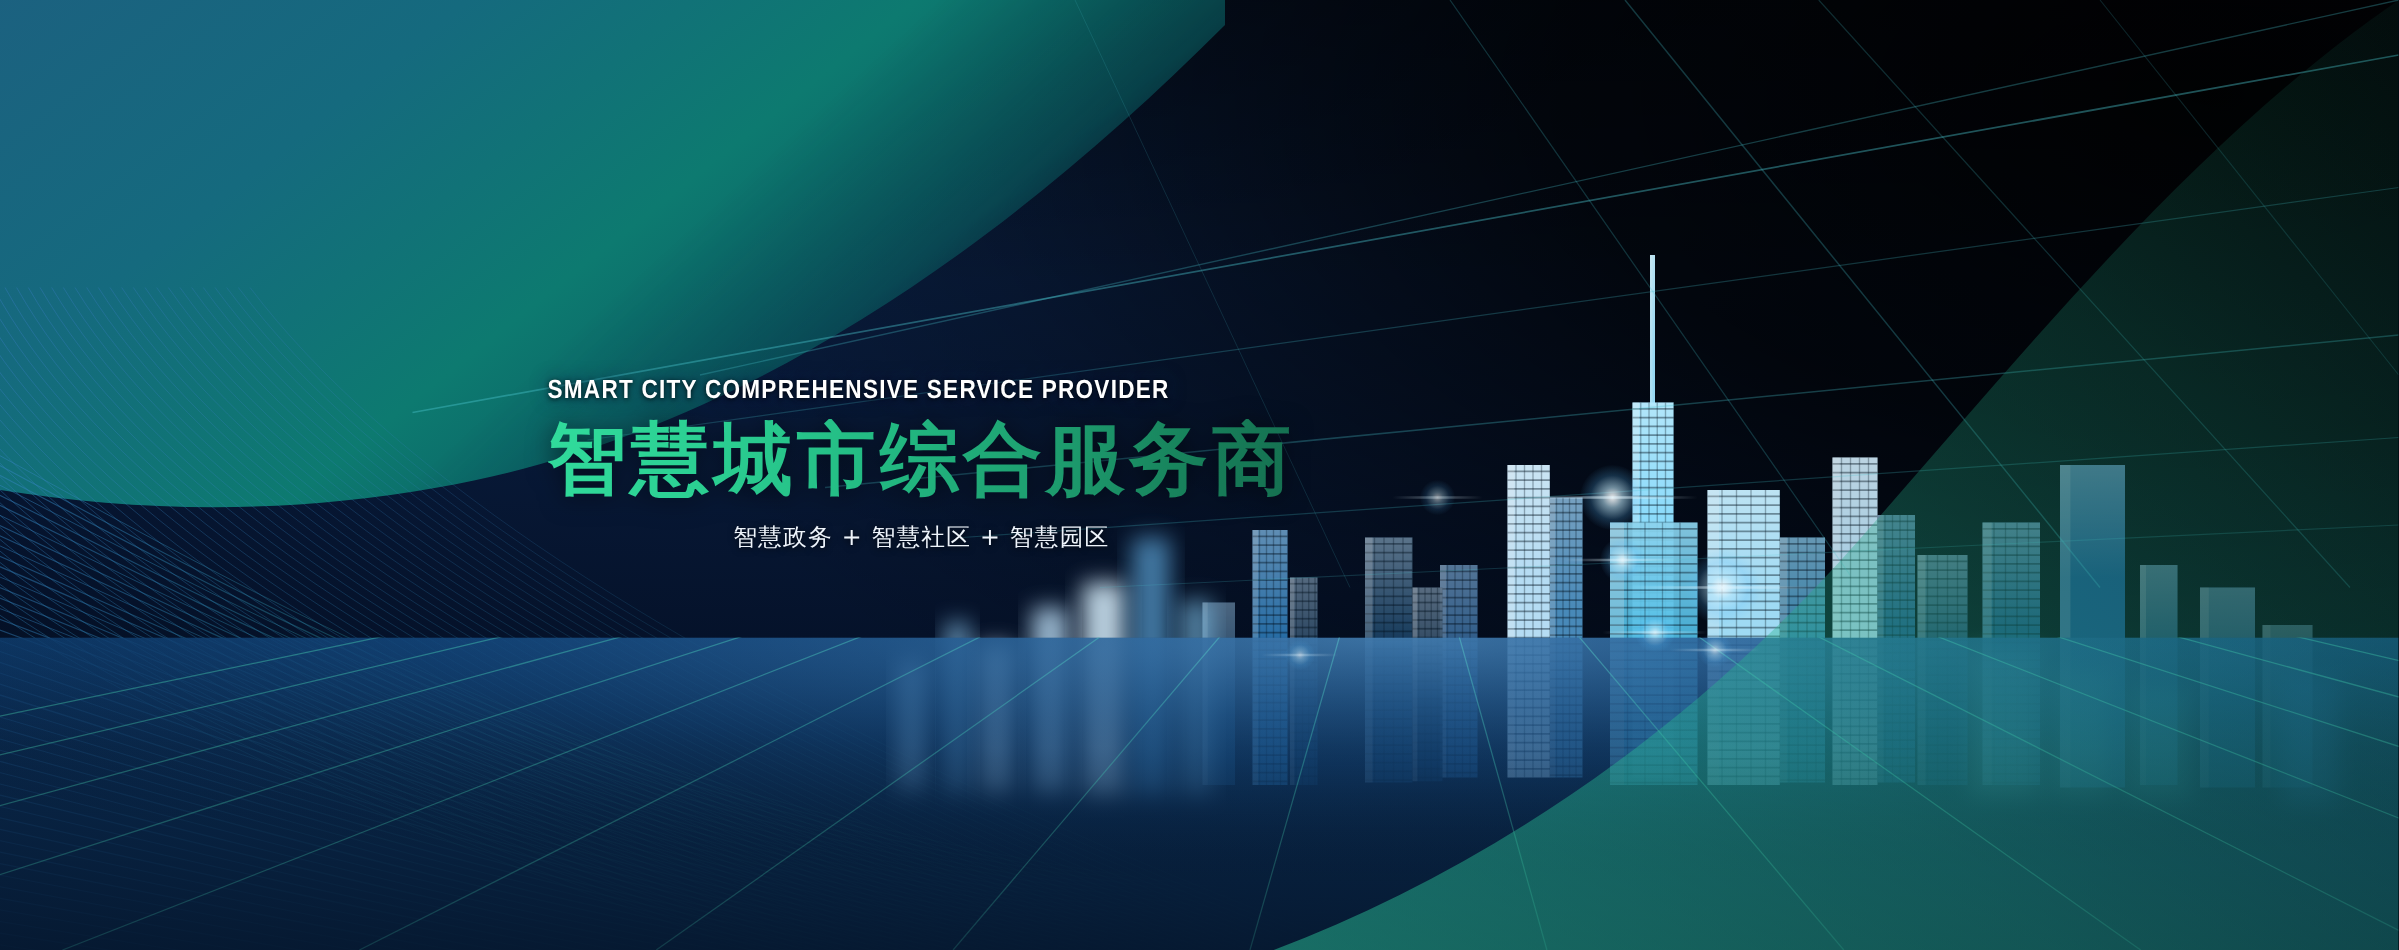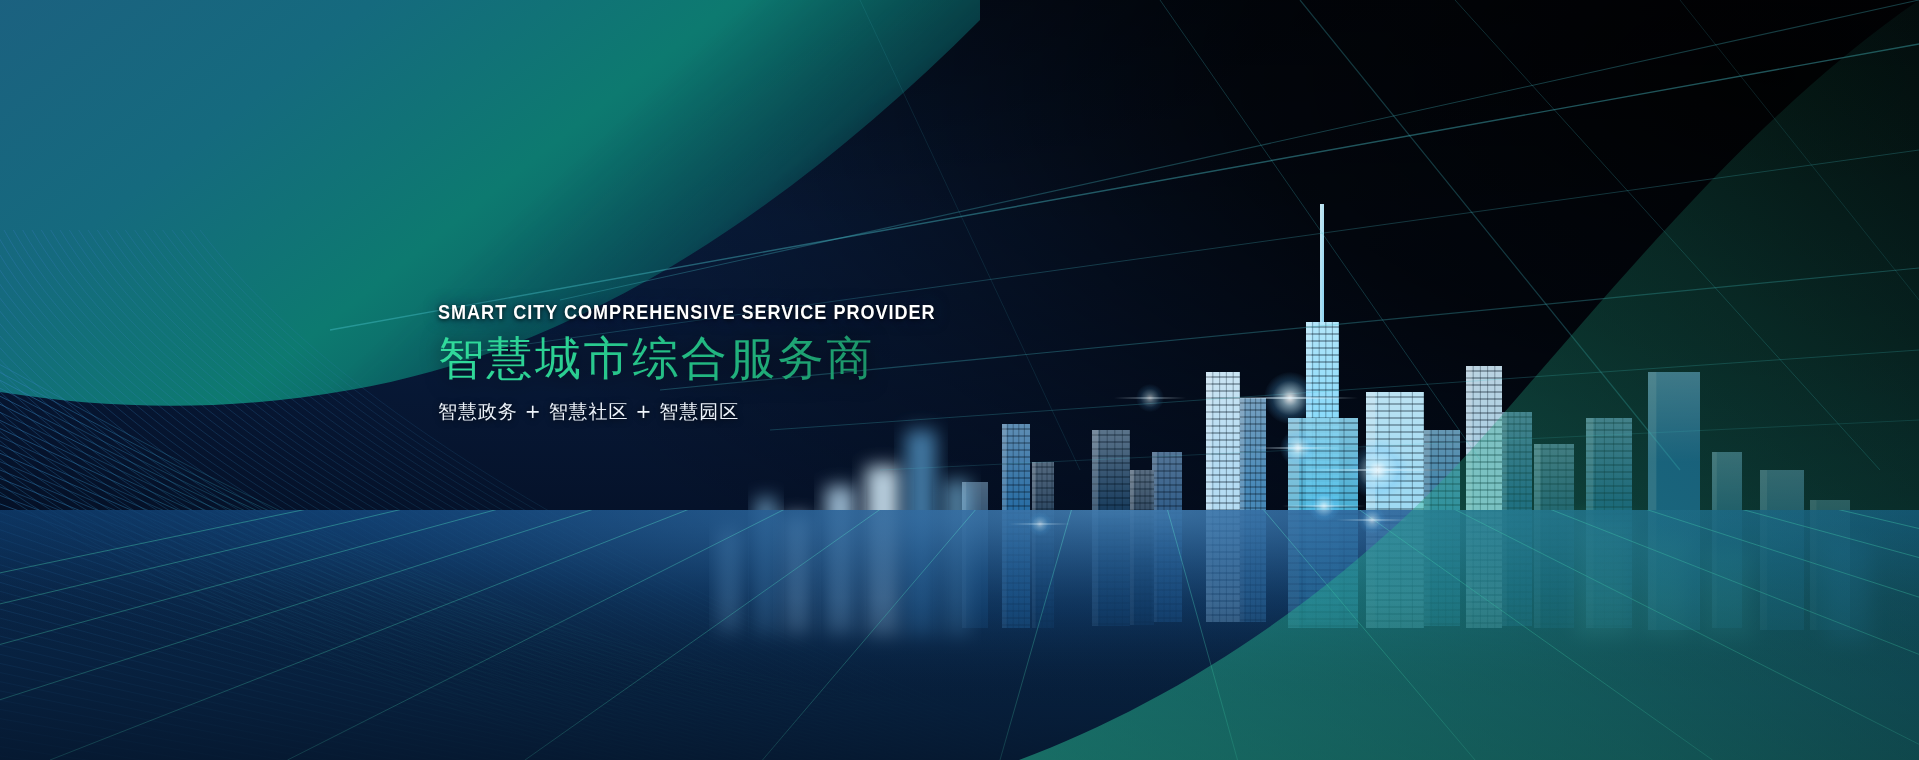--- a/index.html
+++ b/index.html
@@ -67,42 +67,43 @@
     letter-spacing:.055em;
     color:#ffffff;
     transform:scaleX(.86);
     transform-origin:left center;
     white-space:nowrap;
     text-shadow:0 1px 5px rgba(0,0,0,.85), 0 0 16px rgba(10,40,80,.8);
     font-family:"Liberation Sans Narrow","Liberation Sans",sans-serif;
     margin:0 0 11px 0;
   }
   #headline{
-    font-size:46px;
-    font-weight:normal;
+    font-size:63px;
+    font-weight:bold;
     letter-spacing:.055em;
     line-height:1.04;
     white-space:nowrap;
     margin:0;
     background:linear-gradient(100deg,#31dc9c 0%,#2bcf92 22%,#22b881 46%,#1d9c6e 68%,#17805a 86%,#156f50 100%);
     -webkit-background-clip:text;
     background-clip:text;
     color:transparent;
     -webkit-text-fill-color:transparent;
     filter:drop-shadow(0 2px 10px rgba(0,0,0,.55));
     font-family:"DejaVu Sans","Liberation Sans",sans-serif;
   }
   #subline{
     margin:16px 0 0 0;
     font-size:19px;
     letter-spacing:.05em;
     color:#eef4fb;
     white-space:nowrap;
     text-shadow:0 1px 6px rgba(0,0,0,.8);
     font-family:"DejaVu Sans","Liberation Sans",sans-serif;
+    text-align:center;
   }
 </style>
 </head>
 <body>
 
 <div id="banner">
 
   <div class="layer" id="sky-base"></div>
   <div class="layer" id="sky-dark-right"></div>
   <div class="layer" id="sky-dark-top"></div>

